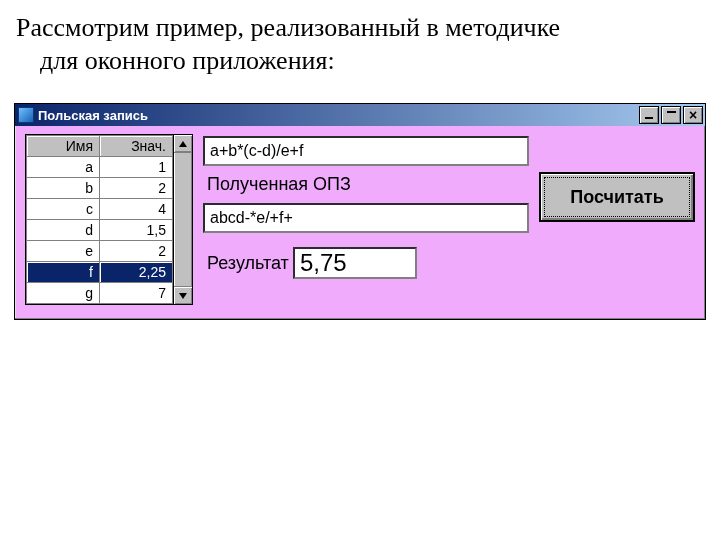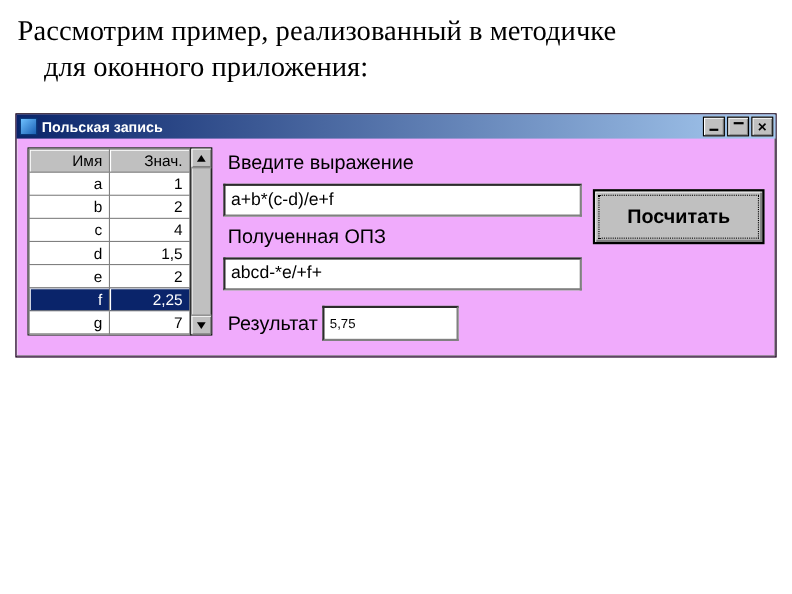--- a/index.html
+++ b/index.html
@@ -115,21 +115,21 @@
   .field {
     border:2px inset #808080;
     background:#fff;
     padding:3px 5px;
     font-size:16px;
     font-family: Arial;
     height:20px;
     display:flex; align-items:center;
   }
   .result-row { display:flex; align-items:center; margin-top:8px;}
-  .result-row .field { width:110px; height:22px; font-size:12px; }
+  .result-row .field { width:110px; height:22px; font-size:24px; }
 
   
   .right { width:156px; display:flex; flex-direction:column; gap:24px; padding-top:38px;}
   .btn {
     height:46px;
     background:#c0c0c0;
     border:2px solid #000;
     box-shadow: inset 1px 1px 0 #fff, inset -2px -2px 0 #808080;
     display:flex;align-items:center;justify-content:center;
     font-size:18px; font-weight:bold;
@@ -205,21 +205,20 @@
             <div class="tri-up"></div>
           </div>
         <div style="flex:1"></div>
         <div class="sb-btn">
             <div class="tri-dn"></div>
           </div>
       </div>
     </div>
 
     <div class="center">
-      <div class="lbl">Введите выражение</div>
       <div class="field">a+b*(c-d)/e+f</div>
       <div class="lbl">Полученная ОПЗ</div>
       <div class="field">abcd-*e/+f+</div>
       <div class="result-row">
         <div class="lbl">Результат</div>
         <div class="field">5,75</div>
       </div>
     </div>
 
     <div class="right">

